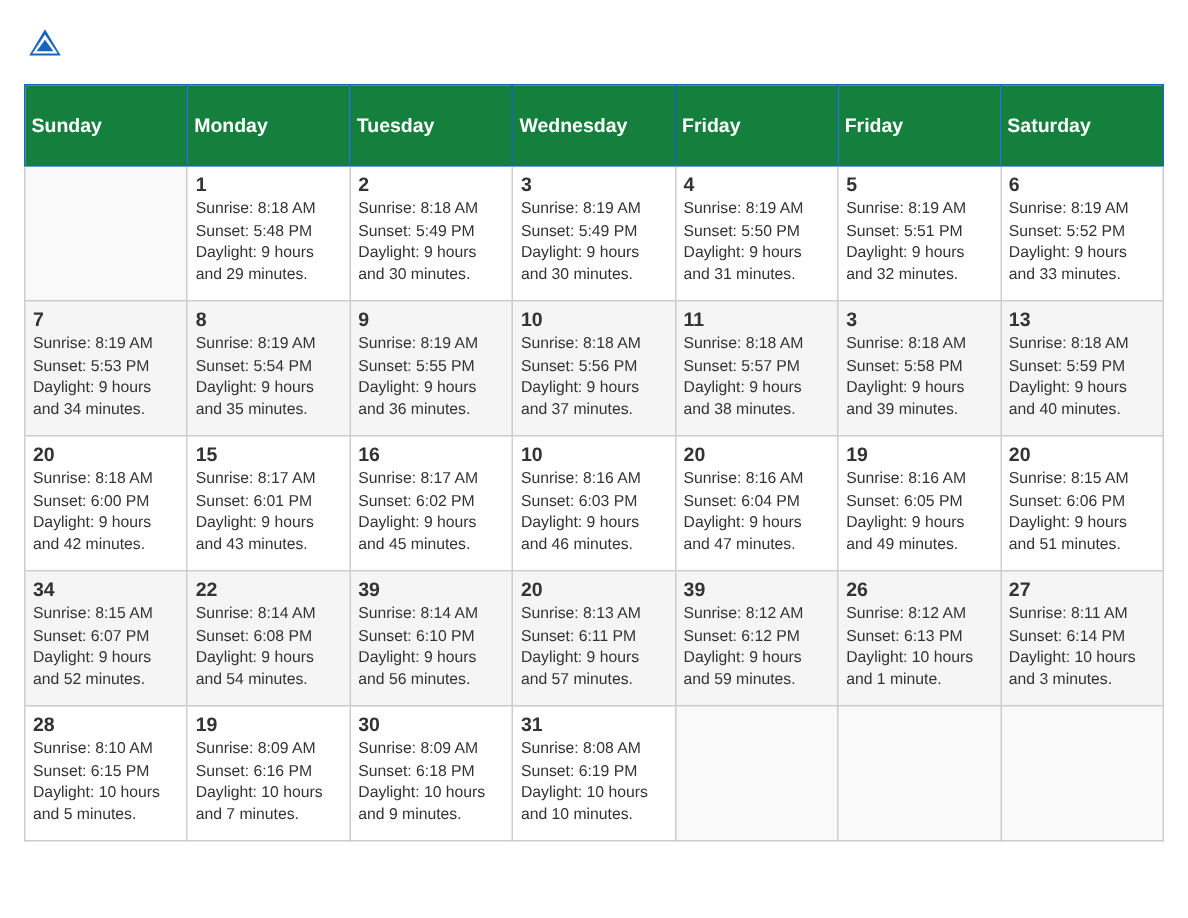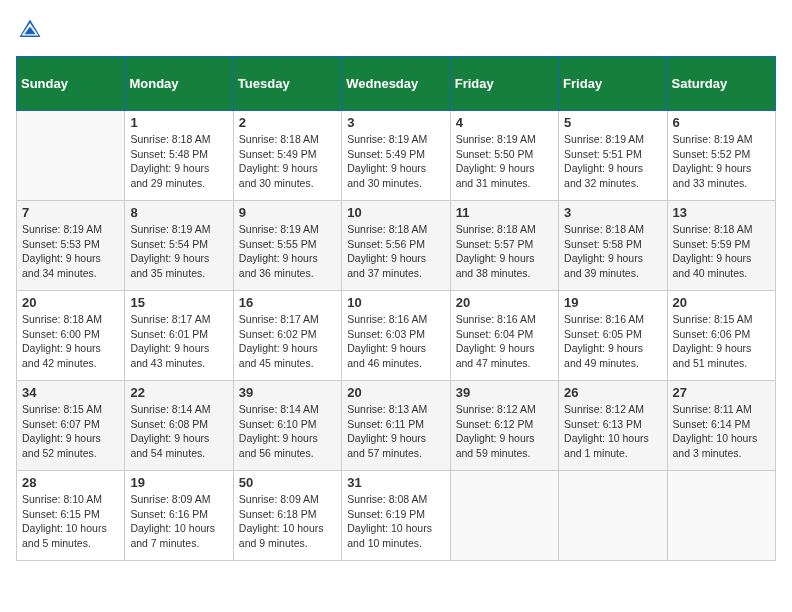--- a/index.html
+++ b/index.html
@@ -244,21 +244,21 @@
       <tr>
         <td>
           <span class="day-number">28</span>
           <div class="day-detail">Sunrise: 8:10 AM<br>Sunset: 6:15 PM<br>Daylight: 10 hours and 5 minutes.</div>
         </td>
         <td>
           <span class="day-number">19</span>
           <div class="day-detail">Sunrise: 8:09 AM<br>Sunset: 6:16 PM<br>Daylight: 10 hours and 7 minutes.</div>
         </td>
         <td>
-          <span class="day-number">50</span>
+          <span class="day-number">30</span>
           <div class="day-detail">Sunrise: 8:09 AM<br>Sunset: 6:18 PM<br>Daylight: 10 hours and 9 minutes.</div>
         </td>
         <td>
           <span class="day-number">31</span>
           <div class="day-detail">Sunrise: 8:08 AM<br>Sunset: 6:19 PM<br>Daylight: 10 hours and 10 minutes.</div>
         </td>
         <td class="empty-cell"></td>
         <td class="empty-cell"></td>
         <td class="empty-cell"></td>
       </tr>

